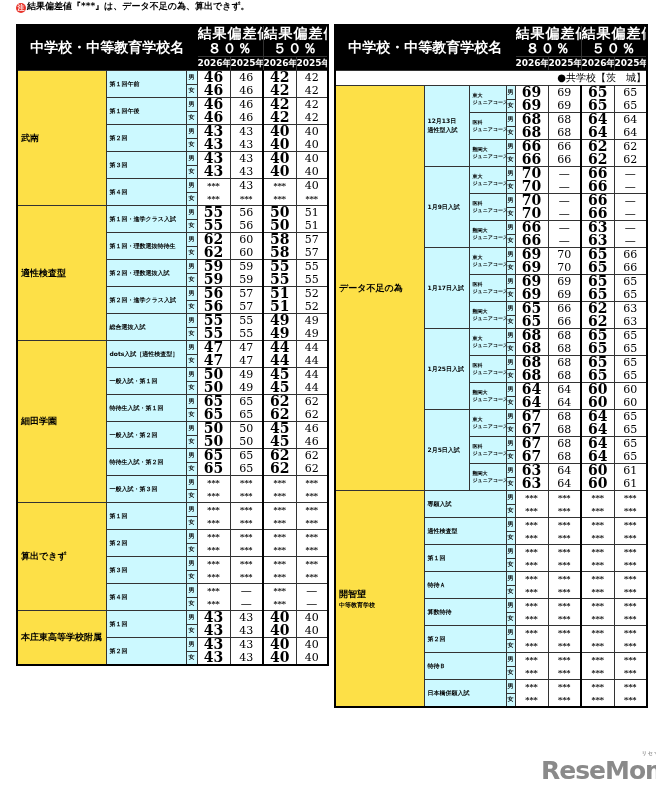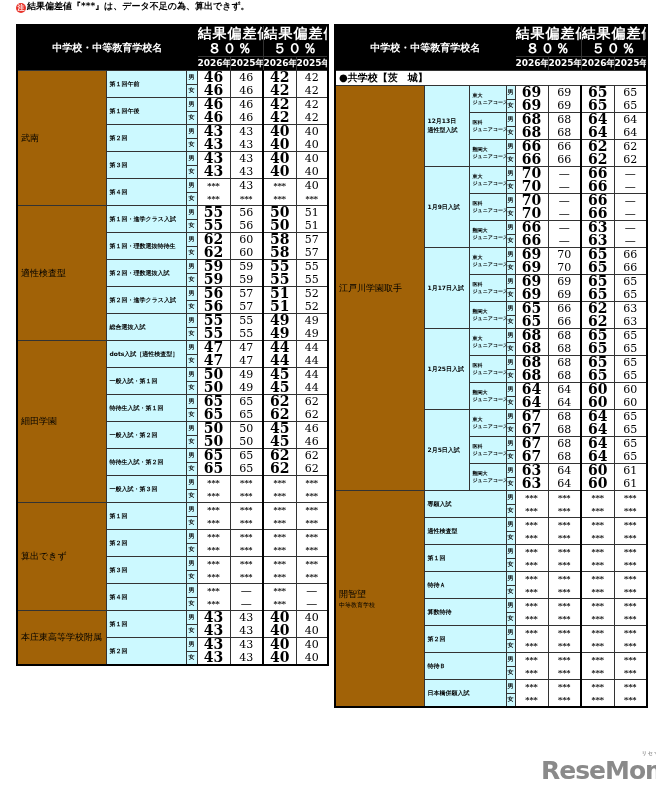--- a/index.html
+++ b/index.html
@@ -3,36 +3,36 @@
 <meta charset="utf-8">
 <style>
   html, body { margin:0; padding:0; background:#ffffff; }
   body { width:656px; height:794px; position:relative; overflow:hidden; font-family:"DejaVu Sans", sans-serif; color:#000; }
   .note { position:absolute; left:16px; top:0; font-size:9px; font-weight:bold; line-height:12px; white-space:nowrap; }
   .note .mark { display:inline-block; width:10px; height:10px; border-radius:50%; background:#e8332a; color:#fff; font-size:7px; line-height:10px; text-align:center; vertical-align:-1px; margin-right:1px; }
   table.t { position:absolute; border-collapse:collapse; table-layout:fixed; border:2px solid #000; }
   table.t td, table.t th { padding:0; border:1px solid #333; overflow:hidden; white-space:nowrap; }
   .hdr { background:#000; color:#fff; }
   .hdr th { border-color:#fff; font-weight:bold; }
-  .hdr .name { font-size:10px; text-align:center; border-right:1px solid #000; }
+  .hdr .name { font-size:14px; text-align:center; border-right:1px solid #000; }
   .hdr .big { font-size:14px; line-height:15px; text-align:center; font-family:"DejaVu Serif", serif; letter-spacing:1px; }
   .hdr .yr { font-size:9px; text-align:center; height:12px; }
-  .school { background:#a16207; font-size:9px; font-weight:normal; text-align:left; padding-left:3px !important; vertical-align:middle; }
+  .school { background:#fde047; font-size:9px; font-weight:bold; text-align:left; padding-left:3px !important; vertical-align:middle; }
   .school .sub { display:block; font-size:6px; }
   .exam { background:#ccf9ff; font-size:6px; font-weight:bold; padding-left:3px !important; vertical-align:middle; }
   .course { background:#ccf9ff; font-size:5px; font-weight:bold; padding-left:3px !important; vertical-align:middle; line-height:7px; }
   .sex { background:#ccf9ff; font-size:6px; font-weight:bold; text-align:center; vertical-align:middle; }
   .v { text-align:center; vertical-align:middle; font-family:"DejaVu Serif", serif; height:13px; line-height:13px; border-top:none !important; border-bottom:none !important; }
   tr.f .v { border-bottom:1px solid #333 !important; }
   .v.b { font-size:14px; font-weight:bold; }
   .v.n { font-size:11px; }
   .v.star { font-size:8px; font-weight:bold; }
   .v.dash { font-size:11px; }
   .sep { border-left:2px solid #000 !important; }
-  .section { background:#fff; font-size:10px; font-weight:bold; text-align:left; padding-left:3px !important; height:14px; }
+  .section { background:#fff; font-size:10px; font-weight:normal; text-align:right; padding-left:3px !important; height:14px; }
   .logo { position:absolute; left:541px; top:756px; font-family:"DejaVu Sans", sans-serif; font-weight:bold; font-size:25px; color:#8a8a8a; letter-spacing:-1px; }
   .logo small { position:absolute; right:4px; top:-6px; font-size:5px; letter-spacing:1px; }
 </style>
 </head>
 <body>
 
 <div class="note">
   <span class="mark">注</span><span>結果偏差値『***』は、データ不足の為、算出できず。</span>
 </div>
 
@@ -420,21 +420,21 @@
       <th class="yr">2025年</th>
       <th class="yr">2026年</th>
       <th class="yr">2025年</th>
     </tr>
   </thead>
   <tbody id="rt-body">
     <tr>
         <td class="section" colspan="8">●共学校【茨　城】</td>
       </tr>
   <tr>
-        <td class="school" rowspan="30">江戸川学園取手</td>
+        <td class="school" rowspan="30">データ不足の為</td>
         <td class="exam" rowspan="6" style="white-space: normal;"><span>12月13日</span><br><span>適性型入試</span></td>
         <td class="course" rowspan="2"><span>東大</span><br><span>ジュニアコース</span></td>
         <td class="sex">男</td>
         <td class="v b">69</td>
         <td class="v n">69</td>
         <td class="v b sep">65</td>
         <td class="v n">65</td>
       </tr>
       <tr class="f">
         <td class="sex">女</td>

